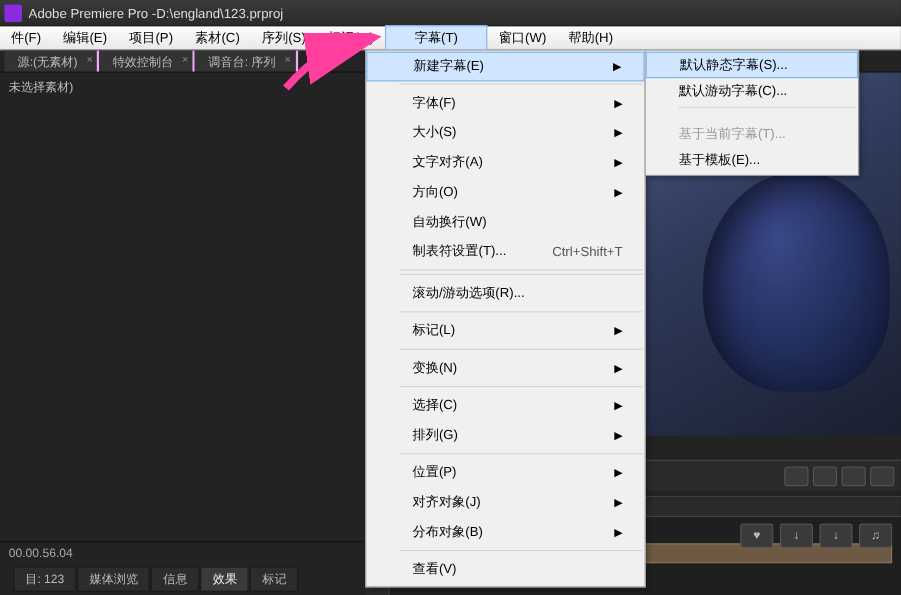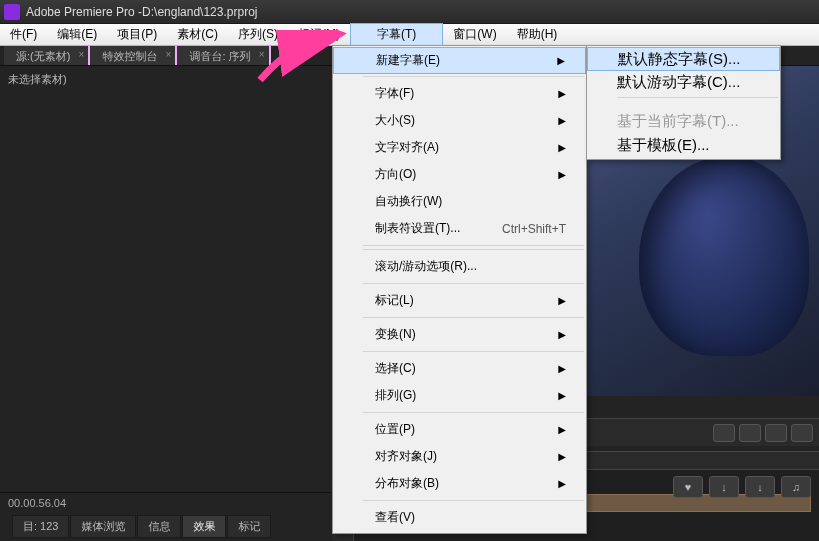--- a/index.html
+++ b/index.html
@@ -25,21 +25,21 @@
     .bottom-tabs .btab { color: #bbb; padding: 3px 10px; background: #2c2c2c; border: 1px solid #1a1a1a; margin-right: 1px; cursor: pointer; }
     .bottom-tabs .btab.active { background: #3a3a3a; color: #eee; }
     
     .dropdown-menu { position: absolute; top: 45px; left: 332px; width: 255px; background: #f0f0f0; border: 1px solid #979797; box-shadow: 3px 3px 5px rgba(0,0,0,.3); font-size: 12px; color: #000; padding: 2px 0; z-index: 10;}
     .dropdown-menu .menu-row { display: flex; align-items: center; height: 27px; padding-left: 42px; padding-right: 20px; justify-content: space-between; cursor: pointer; }
     .dropdown-menu .menu-row.highlight { background: #d0e5ff; border: 1px solid #7eb4ea; margin: -1px 0; }
     .dropdown-menu .menu-row .shortcut { color: #555; }
     .dropdown-menu .menu-row .arrow { font-size: 10px; }
     .dropdown-menu .sep { height: 1px; background: #d4d4d4; margin: 3px 2px 3px 30px; }
     
-    .submenu { position: absolute; top: 45px; left: 586px; width: 195px; background: #f0f0f0; border: 1px solid #979797; box-shadow: 3px 3px 5px rgba(0,0,0,.3); font-size: 15px; color: #000; padding: 2px 0; z-index: 11;}
+    .submenu { position: absolute; top: 45px; left: 586px; width: 195px; background: #f0f0f0; border: 1px solid #979797; box-shadow: 3px 3px 5px rgba(0,0,0,.3); font-size: 12px; color: #000; padding: 2px 0; z-index: 11;}
     .submenu .menu-row { display: flex; align-items: center; height: 24px; padding-left: 30px; cursor: pointer; }
     .submenu .menu-row.highlight { background: #d0e5ff; border: 1px solid #7eb4ea; margin: -1px 0; }
     .submenu .menu-row.disabled { color: #999; cursor: default; margin-top: 11px; }
     .submenu .sep { height: 1px; background: #d4d4d4; margin: 3px 2px 3px 30px; }
     
     .pink-arrow { position: absolute; top: 30px; left: 255px; z-index: 20; pointer-events: none; }
     
     .video-area { position: absolute; right: 0; top: 66px; width: 235px; height: 330px; background: linear-gradient(150deg, #4a5580 0%, #2e3a5a 40%, #1a1f30 100%); }
     .video-area::after { content: ''; position: absolute; right: 10px; bottom: 40px; width: 170px; height: 200px; border-radius: 60% 55% 45% 50%; background: radial-gradient(ellipse at 40% 30%, #3a4888, #1e2a55 60%, #0e1530); box-shadow: inset 10px 10px 30px rgba(0,0,0,.5); }
     

